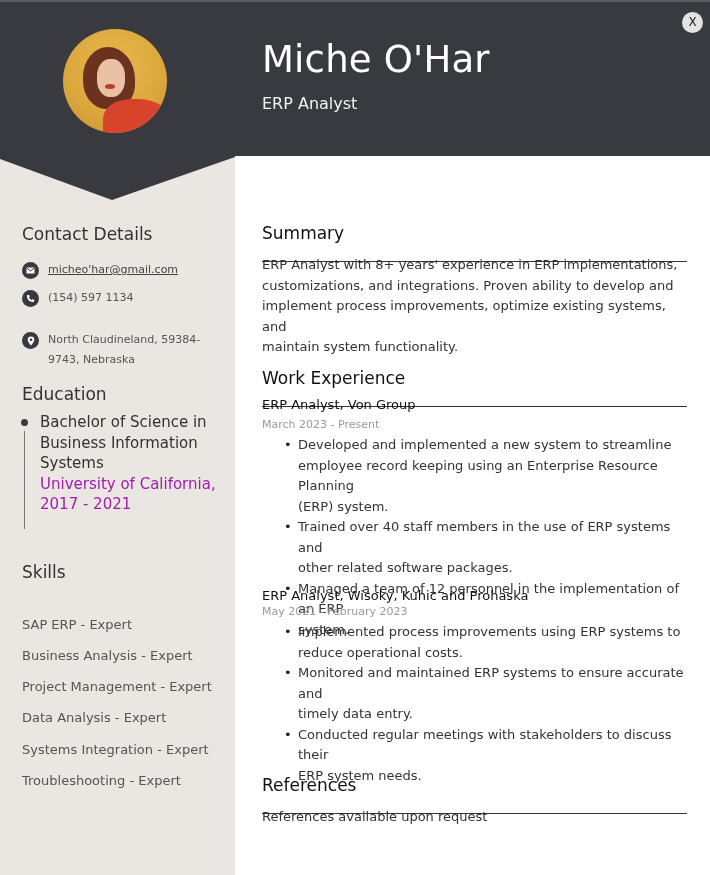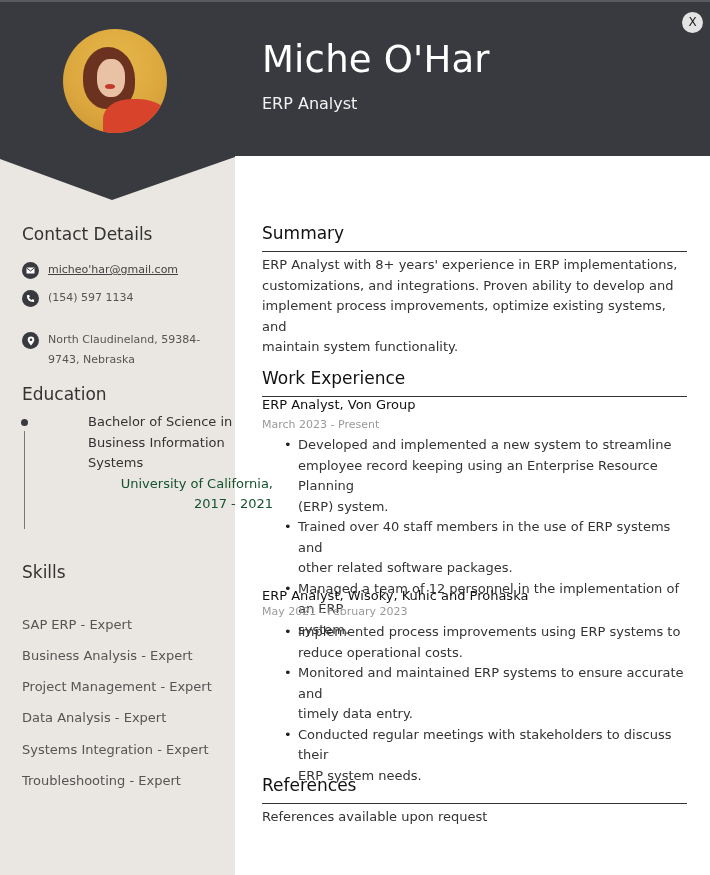--- a/index.html
+++ b/index.html
@@ -25,27 +25,27 @@
     color: #222; font-size: 12px; line-height: 21px; text-align: center; cursor: pointer; }
 
   .side-h { position: absolute; left: 22px; font-size: 17px; color: #333; }
   .contact-row { position: absolute; left: 22px; display: flex; align-items: flex-start; }
   .c-icon { width: 17px; height: 17px; border-radius: 50%; background: #393a3f; flex: 0 0 17px; display: flex; align-items: center; justify-content: center; }
   .c-text { margin-left: 9px; font-size: 11px; color: #555; line-height: 20px; margin-top: -2px; }
   .c-text.link { text-decoration: underline; color: #444; }
 
   .edu-dot { position: absolute; left: 21px; top: 419px; width: 7px; height: 7px; border-radius: 50%; background: #393a3f; }
   .edu-line { position: absolute; left: 24px; top: 431px; width: 1px; height: 98px; background: #777; }
-  .edu-block { position: absolute; left: 40px; top: 412px; width: 185px; font-size: 13px; line-height: 20.5px; margin-left: 48px; }
+  .edu-block { position: absolute; left: 40px; top: 412px; width: 185px; font-size: 15px; line-height: 20.5px; }
   .edu-degree { color: #333; }
-  .edu-meta { color: #14532d; text-align: right; }
+  .edu-meta { color: #a21caf; }
 
   .skill { position: absolute; left: 22px; font-size: 13px; color: #555; margin-top: 22px; }
 
-  .main-h { position: absolute; left: 262px; width: 425px; font-size: 17px; color: #111; padding-bottom: 8px; border-bottom: 1px solid #333; }
+  .main-h { position: absolute; left: 262px; width: 425px; font-size: 17px; color: #111; padding-bottom: 18px; border-bottom: 1px solid #333; }
   .para { position: absolute; left: 262px; width: 420px; font-size: 13px; line-height: 20.5px; color: #333; }
   .job-title { position: absolute; left: 262px; font-size: 13px; color: #111; }
   .job-date { position: absolute; left: 262px; font-size: 11px; color: #999; }
   .bullets { position: absolute; left: 298px; width: 392px; font-size: 13px; line-height: 20.5px; color: #333; list-style: none; }
   .bullets li { position: relative; }
   .bullets li::before { content: "•"; position: absolute; left: -14px; top: 0; color: #222; }
 </style>
 </head>
 <body>
 

